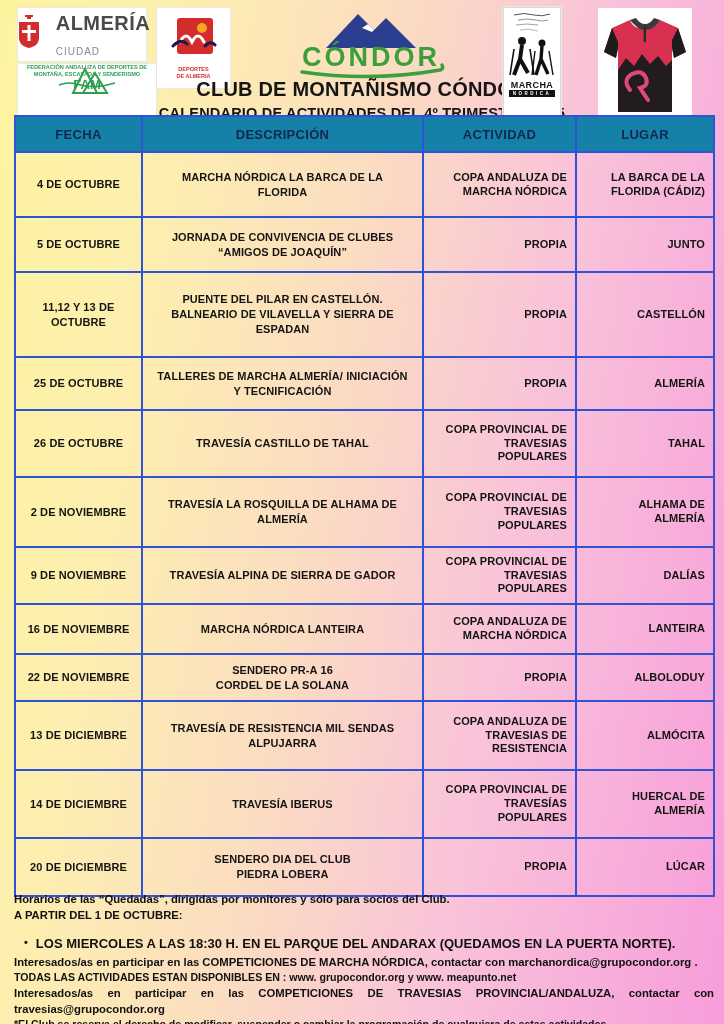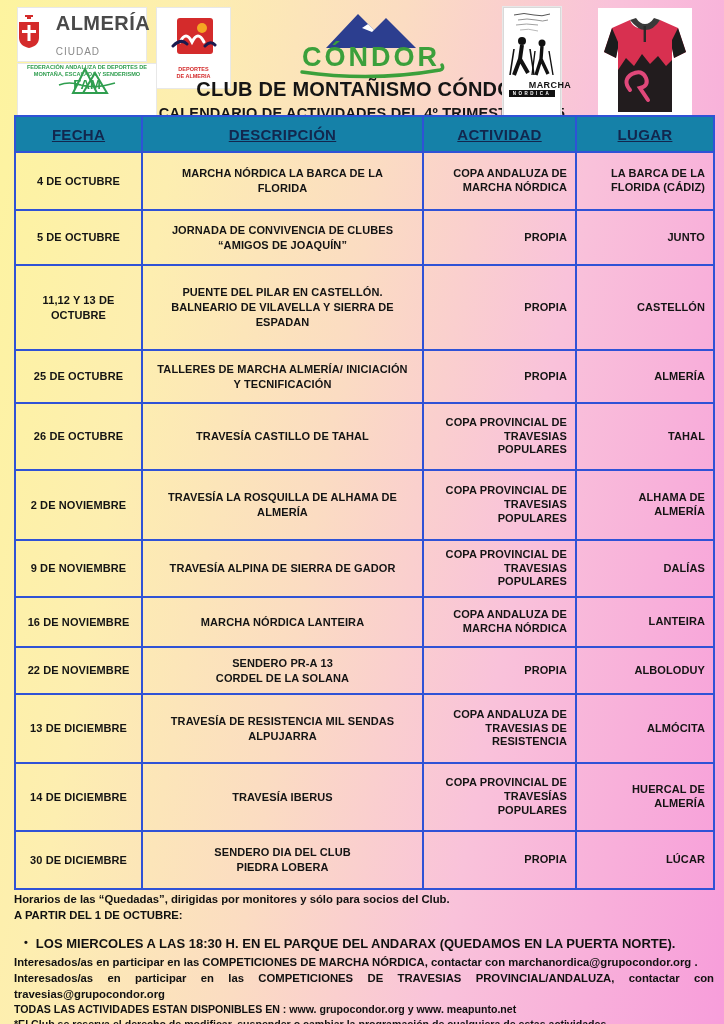--- a/index.html
+++ b/index.html
@@ -30,34 +30,34 @@
 
   
   .condor-logo { position:absolute; left:288px; top:6px; width:166px; height:74px; }
   .titles { position:absolute; left:62px; top:78px; width:600px; text-align:center; color:#151515; }
   .titles .t1 { font-size:20px; font-weight:bold; letter-spacing:0.2px; white-space:pre-line; }
   .titles .t2 { font-size:14.5px; font-weight:bold; margin-top:4px; letter-spacing:0.2px; white-space:pre-line; }
 
   
   .marcha { left:503px; top:7px; width:58px; height:117px; flex-direction:column; justify-content:flex-start; padding:3px 2px; border:1px solid #d9d9d9; }
   .marcha .scribble { width:44px; height:24px; }
-  .marcha .word { font-size:9px; font-weight:bold; letter-spacing:0.4px; color:#111; margin-top:1px;padding-left:36px; }
+  .marcha .word { font-size:9px; font-weight:bold; letter-spacing:0.4px; color:#111; margin-top:1px; }
   .marcha .sub { width:46px; background:#111; color:#fff; font-size:4.5px; font-weight:bold; text-align:center; letter-spacing:2.5px; padding:1px 0; }
 
   
   .tshirt { position:absolute; left:598px; top:8px; width:94px; height:115px; background:#fff; display:flex; align-items:center; justify-content:center; }
 
   
   table.cal { position:absolute; left:14px; top:115px; border-collapse:collapse; table-layout:fixed; width:699px; }
   table.cal col.c1 { width:127px; } table.cal col.c2 { width:281px; }
   table.cal col.c3 { width:153px; } table.cal col.c4 { width:138px; }
   table.cal th, table.cal td { border:2px solid var(--border); text-align:center; vertical-align:middle; padding:2px 8px; }
-  table.cal th { background:var(--header_bg); color:#12274e; font-size:15px; font-weight:bold; height:36px; letter-spacing:0.3px;text-decoration:underline; }
+  table.cal th { background:var(--header_bg); color:#12274e; font-size:13px; font-weight:bold; height:36px; letter-spacing:0.3px; }
   table.cal td { color:#141414; font-size:11px; font-weight:bold; line-height:1.35; white-space:pre-line; letter-spacing:0.1px; }
-  tbody tr:nth-child(1)  { height:58px; } tbody tr:nth-child(2)  { height:55px;padding-left:31px; }
+  tbody tr:nth-child(1)  { height:65px; } tbody tr:nth-child(2)  { height:55px;padding-left:31px; }
   tbody tr:nth-child(3)  { height:85px; } tbody tr:nth-child(4)  { height:53px; }
   tbody tr:nth-child(5)  { height:67px; } tbody tr:nth-child(6)  { height:70px; }
   tbody tr:nth-child(7)  { height:57px; } tbody tr:nth-child(8)  { height:50px;margin-top:32px; }
   tbody tr:nth-child(9)  { height:47px; } tbody tr:nth-child(10) { height:69px; }
   tbody tr:nth-child(11) { height:68px; } tbody tr:nth-child(12) { height:58px; }
   tbody td:nth-child(3), tbody td:nth-child(4) { line-height:1.25;text-align:right; }
 
   
   .footer { position:absolute; left:14px; top:891px; width:700px; color:#111; font-weight:bold; }
   .footer .ln { font-size:11.3px; line-height:1.42; }
@@ -239,21 +239,21 @@
     <tr>
       <td>16 DE NOVIEMBRE</td>
       <td>MARCHA NÓRDICA LANTEIRA</td>
       <td>COPA ANDALUZA DE
 MARCHA NÓRDICA</td>
       <td>LANTEIRA</td>
     </tr>
 
     <tr>
       <td>22 DE NOVIEMBRE</td>
-      <td>SENDERO PR-A 13
+      <td>SENDERO PR-A 16
 CORDEL DE LA SOLANA</td>
       <td>PROPIA</td>
       <td>ALBOLODUY</td>
     </tr>
 
     <tr>
       <td>13 DE DICIEMBRE</td>
       <td>TRAVESÍA DE RESISTENCIA MIL SENDAS
 ALPUJARRA</td>
       <td>COPA ANDALUZA DE
@@ -266,34 +266,34 @@
       <td>14 DE DICIEMBRE</td>
       <td>TRAVESÍA IBERUS</td>
       <td>COPA  PROVINCIAL DE
 TRAVESÍAS
 POPULARES</td>
       <td>HUERCAL DE
 ALMERÍA</td>
     </tr>
 
     <tr>
-      <td>30 DE DICIEMBRE</td>
+      <td>20 DE DICIEMBRE</td>
       <td>SENDERO DIA DEL CLUB
 PIEDRA LOBERA</td>
       <td>PROPIA</td>
       <td>LÚCAR</td>
     </tr>
   </tbody>
   </table>
 
   <div class="footer">
     <div class="ln">Horarios de las “Quedadas”, dirigidas por monitores y sólo para socios del Club.</div>
     <div class="ln">A PARTIR DEL 1 DE OCTUBRE:</div>
     <div class="bullet">
         <span>LOS MIERCOLES A LAS 18:30 H. EN EL PARQUE DEL ANDARAX (QUEDAMOS EN LA PUERTA NORTE).</span>
       </div>
     <div class="ln">Interesados/as en participar en las COMPETICIONES DE MARCHA NÓRDICA, contactar con marchanordica@grupocondor.org .</div>
+    <div class="ln sm">TODAS LAS ACTIVIDADES ESTAN DISPONIBLES EN : www. grupocondor.org y www. meapunto.net</div>
     <div class="ln just">Interesados/as en participar en las COMPETICIONES DE TRAVESIAS PROVINCIAL/ANDALUZA, contactar con travesias@grupocondor.org</div>
-    <div class="ln sm">TODAS LAS ACTIVIDADES ESTAN DISPONIBLES EN : www. grupocondor.org y www. meapunto.net</div>
     <div class="ln sm">*El Club se reserva el derecho de modificar, suspender o cambiar la programación de cualquiera de estas actividades</div>
   </div>
 
 </div>
 
 </body></html>

